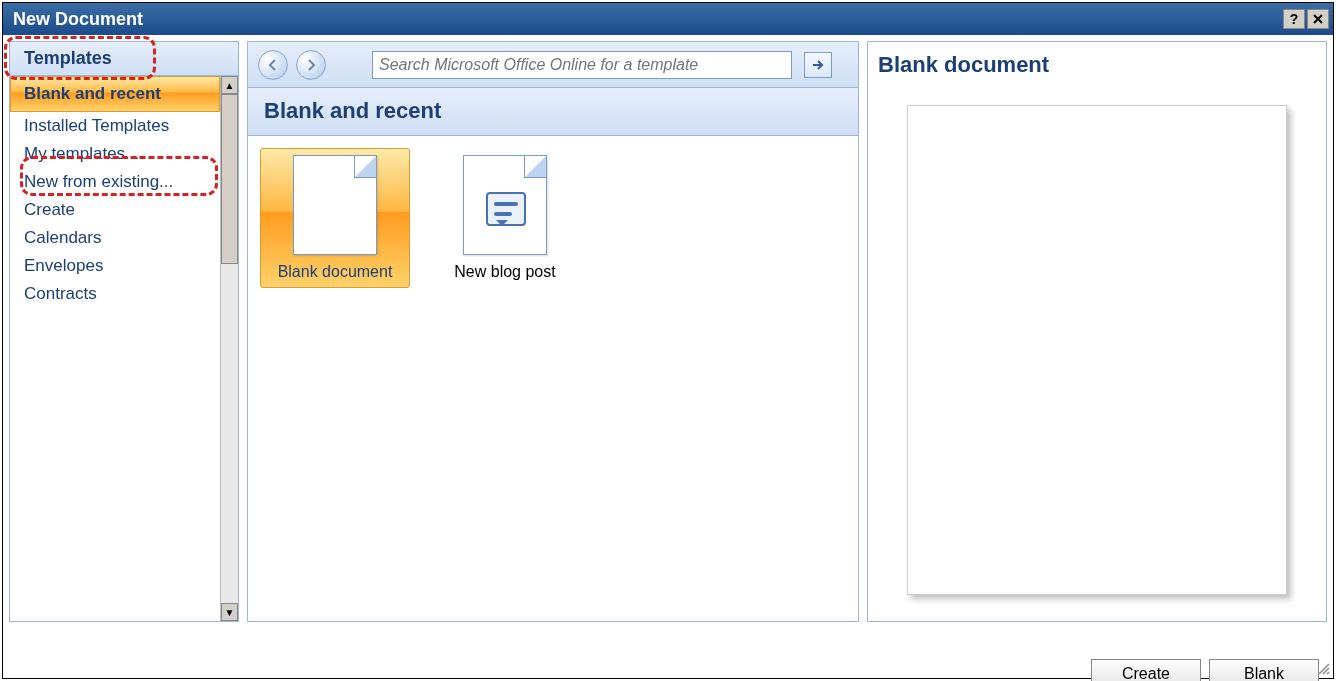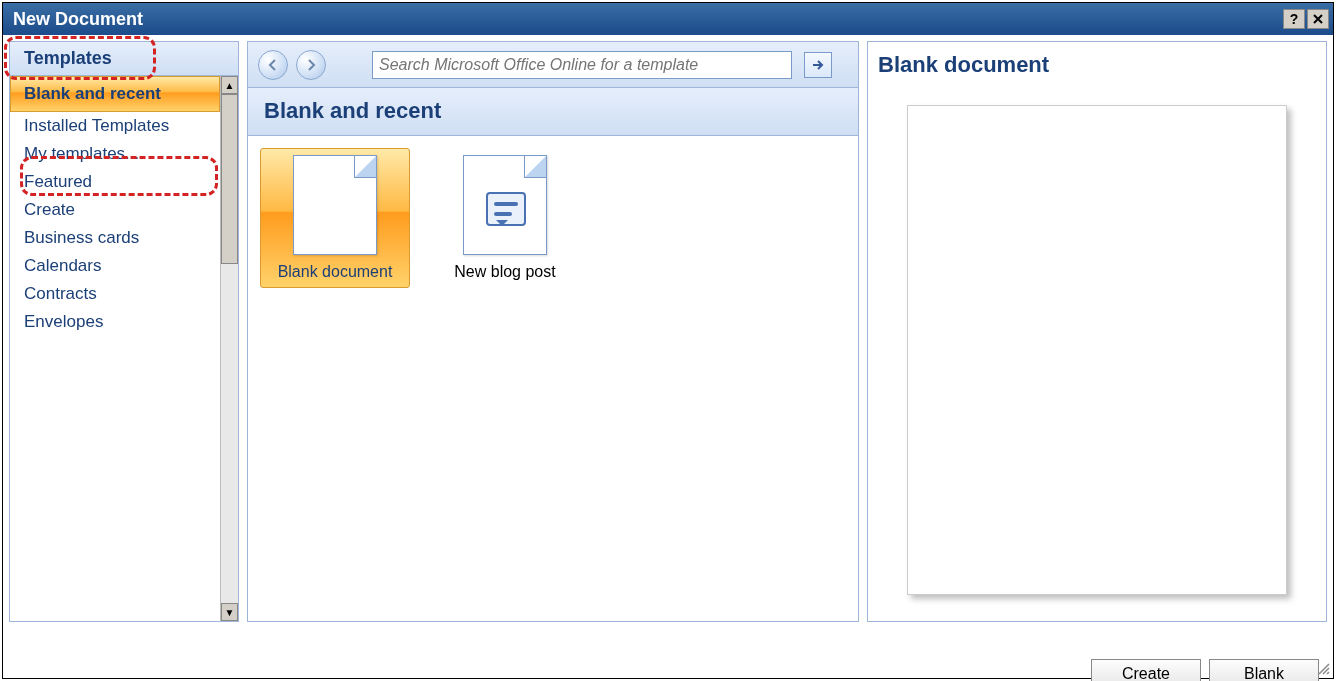--- a/index.html
+++ b/index.html
@@ -306,26 +306,25 @@
 
       <div class="sidebar-wrap">
         <div class="highlight hl1"></div>
         <div class="highlight hl2"></div>
         <div class="sidebar-header">Templates</div>
         <div class="sidebar-scroll">
           <div class="sidebar-list">
             <div class="sidebar-item active"><span>Blank and recent</span></div>
             <div class="sidebar-item"><span>Installed Templates</span></div>
             <div class="sidebar-item"><span>My templates...</span></div>
-            <div class="sidebar-item"><span>Featured</span></div>
+            <div class="sidebar-item"><span>New from existing...</span></div>
             <div class="sidebar-item"><span>Create</span></div>
-            <div class="sidebar-item"><span>Business cards</span></div>
             <div class="sidebar-item"><span>Calendars</span></div>
+            <div class="sidebar-item"><span>Envelopes</span></div>
             <div class="sidebar-item"><span>Contracts</span></div>
-            <div class="sidebar-item"><span>Envelopes</span></div>
           </div>
           <div class="scrollbar">
             <div class="scroll-btn">▲</div>
             <div class="scroll-thumb"></div>
             <div class="scroll-track"></div>
             <div class="scroll-btn">▼</div>
           </div>
         </div>
       </div>
 

